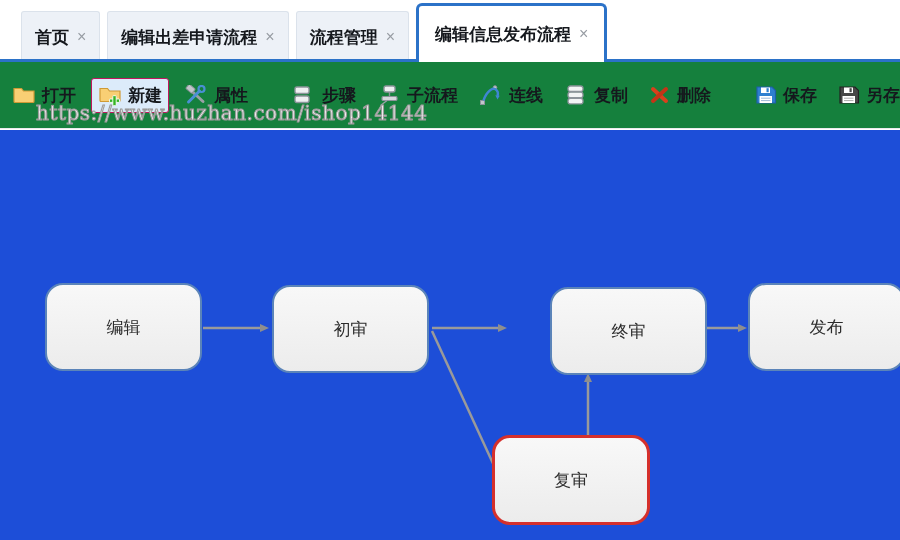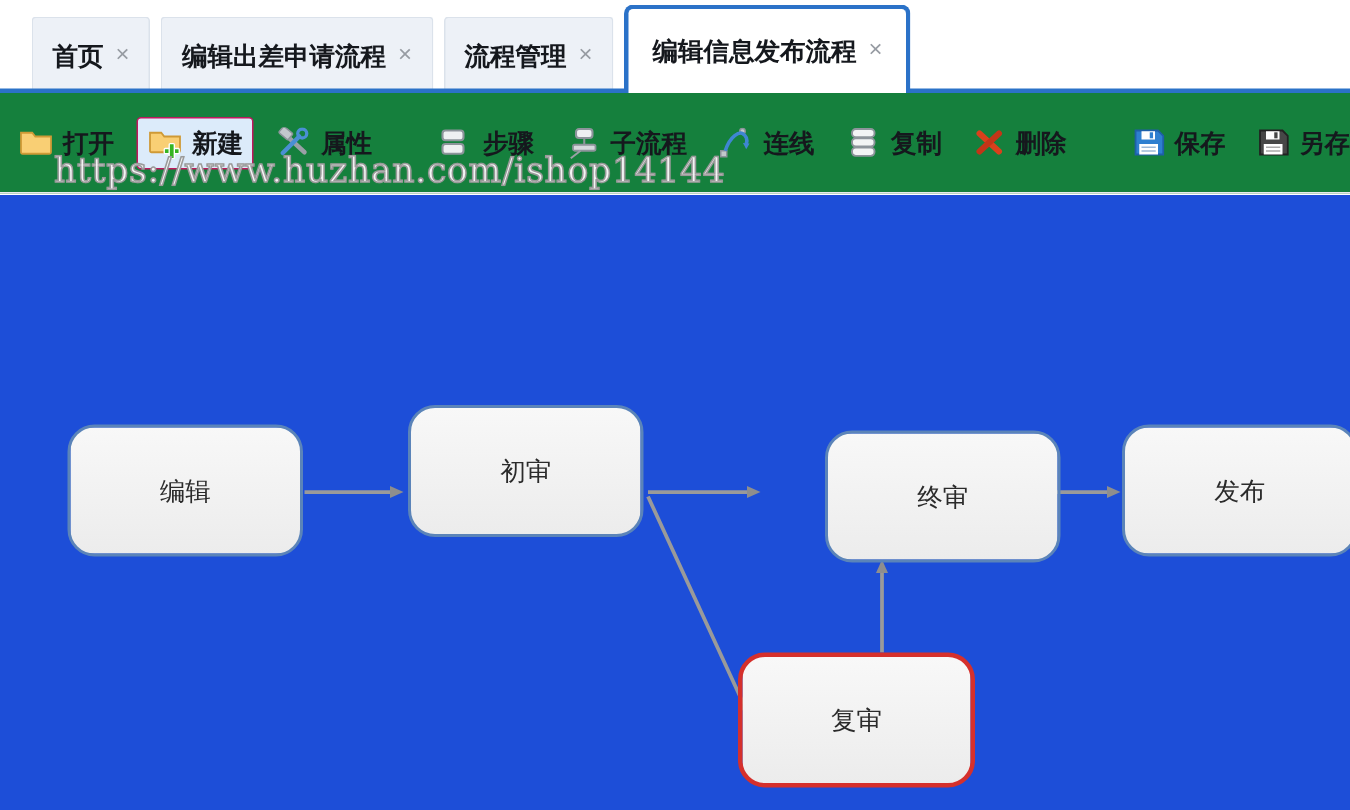--- a/index.html
+++ b/index.html
@@ -91,21 +91,21 @@
   }
   .tbtn svg { display: block; }
 
   
   .watermark {
     position: absolute;
     left: 36px;
     top: 101px;
     z-index: 5;
     font-family: "DejaVu Serif", serif;
-    font-size: 23px;
+    font-size: 20px;
     letter-spacing: 0.5px;
     color: rgba(255,255,255,0.88);
     -webkit-text-stroke: 1px #9a9a9a;
     text-shadow: 0 0 1px #aaaaaa;
     pointer-events: none;
     white-space: nowrap;
   }
 
   
   .canvas {
@@ -132,21 +132,21 @@
     font-size: 17px;
     color: #2b2b2b;
     cursor: default;
   }
   .node.red {
     border: 3px solid #d5302c;
     width: 158px;
     height: 90px;
   }
   .n-edit         { left: 45px;  top: 153px; }
-  .n-first-review { left: 272px; top: 140px; }
+  .n-first-review { left: 272px; top: 155px; }
   .n-final-review { left: 510px; top: 157px; margin-left: 40px; }
   .n-publish      { left: 748px; top: 153px; }
   .n-re-review    { left: 492px; top: 305px; }
 </style>
 </head>
 <body>
 
 <div class="tabbar">
   <div class="tab-underline"></div>
 

